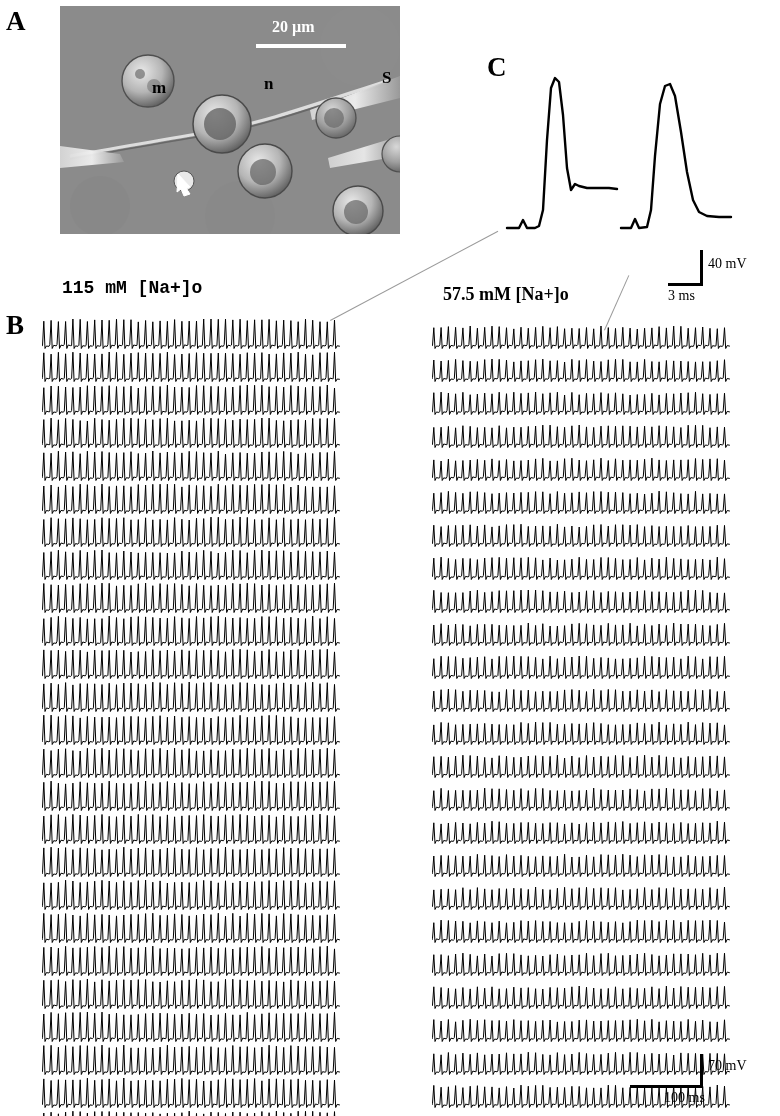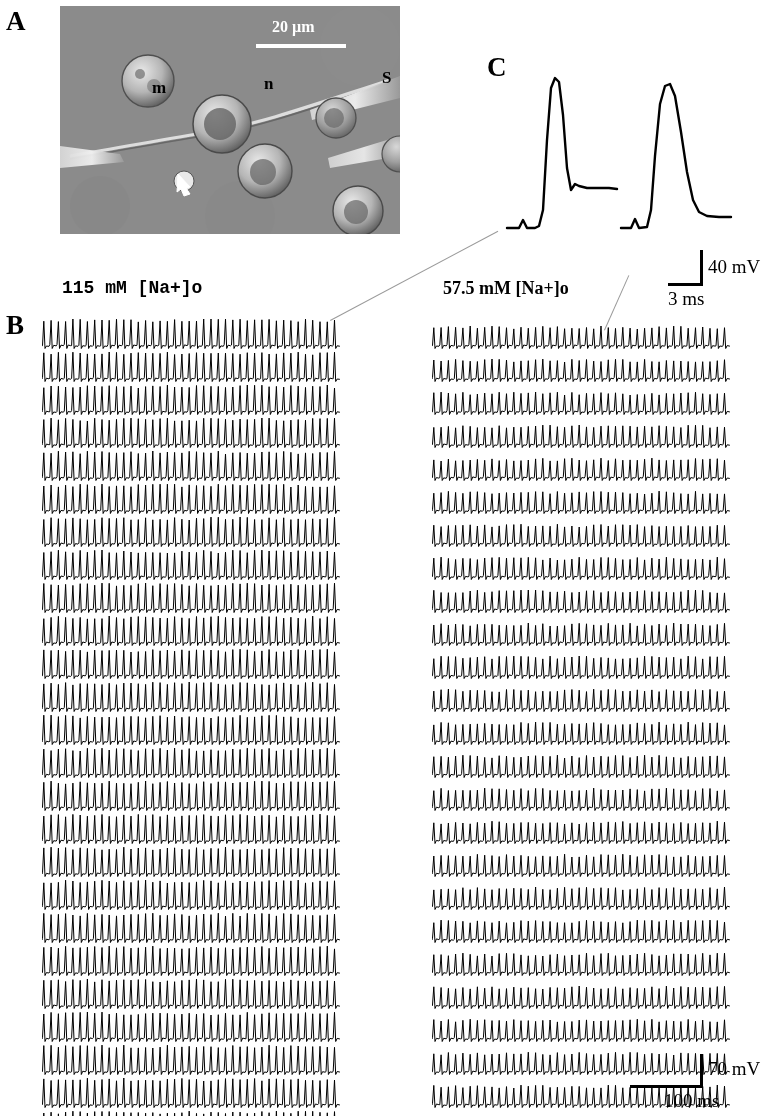--- a/index.html
+++ b/index.html
@@ -11,35 +11,35 @@
   #panel-a-letter{left:6px;top:6px;}
   #micrograph{position:absolute;left:60px;top:6px;width:340px;height:228px;background:#15803d;overflow:hidden;}
   .scalebar-a{position:absolute;background:#fff;height:4px;}
   .scalebar-a-label{position:absolute;color:#fff;font-weight:bold;font-size:16px;font-family:"Liberation Serif",serif;}
   .mlabel{position:absolute;color:#000;font-weight:bold;font-size:17px;font-family:"Liberation Serif",serif;}
 
   
   #panel-b-letter{left:6px;top:310px;}
   .cond-label{position:absolute;font-family:"Liberation Serif",serif;font-weight:bold;font-size:18px;}
   #cond-left{left:62px;top:278px;font-family:Liberation Mono, monospace;}
-  #cond-right{left:443px;top:278px;}
+  #cond-right{left:443px;top:284px;}
 
   .trace-block{position:absolute;}
   .trace-row{display:block;height:33px;line-height:0;}
   .trace-row svg{display:block;}
 
   
   #panel-c-letter{left:487px;top:52px;}
   #panel-c{position:absolute;left:505px;top:60px;width:240px;height:175px;}
   .leader{position:absolute;background:#9a9a9a;height:1px;transform-origin:0 0;}
 
   .scale-v{position:absolute;background:#000;width:3px;}
   .scale-h{position:absolute;background:#000;height:3px;}
   .scale-text{position:absolute;font-family:"Liberation Serif",serif;font-size:16px;}
-  .scale-text.big{font-size:19px;font-family:Liberation Serif, serif;}
+  .scale-text.big{font-size:14px;font-family:Liberation Serif, serif;}
 </style>
 </head>
 <body>
 
 <div class="panel-letter" id="panel-a-letter">A</div>
 
 <div id="micrograph">
   <svg width="340" height="228" viewBox="0 0 340 228">
     <defs>
       <radialGradient id="cellg" cx="38%" cy="32%" r="72%">

